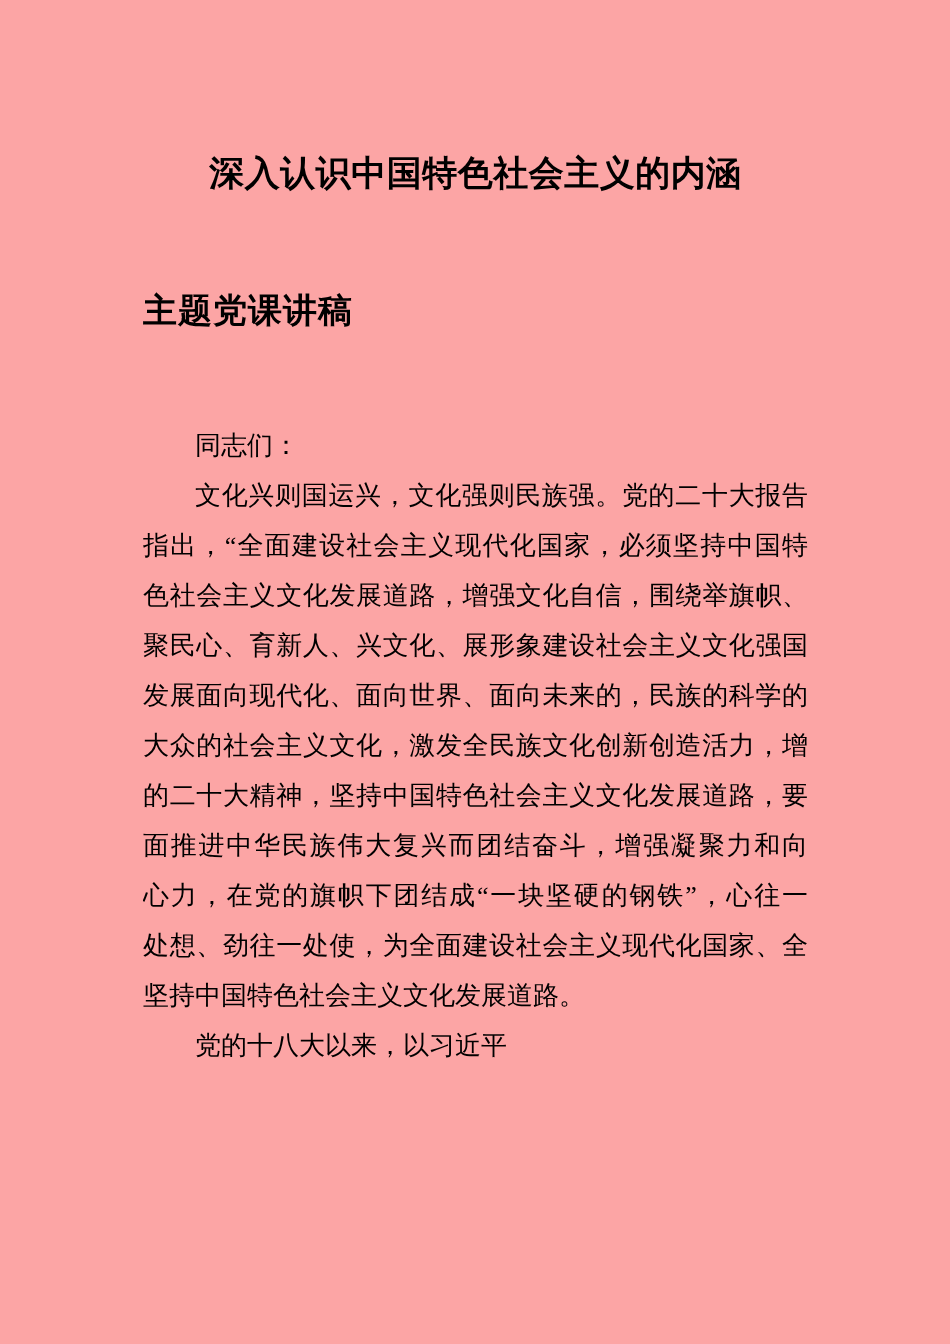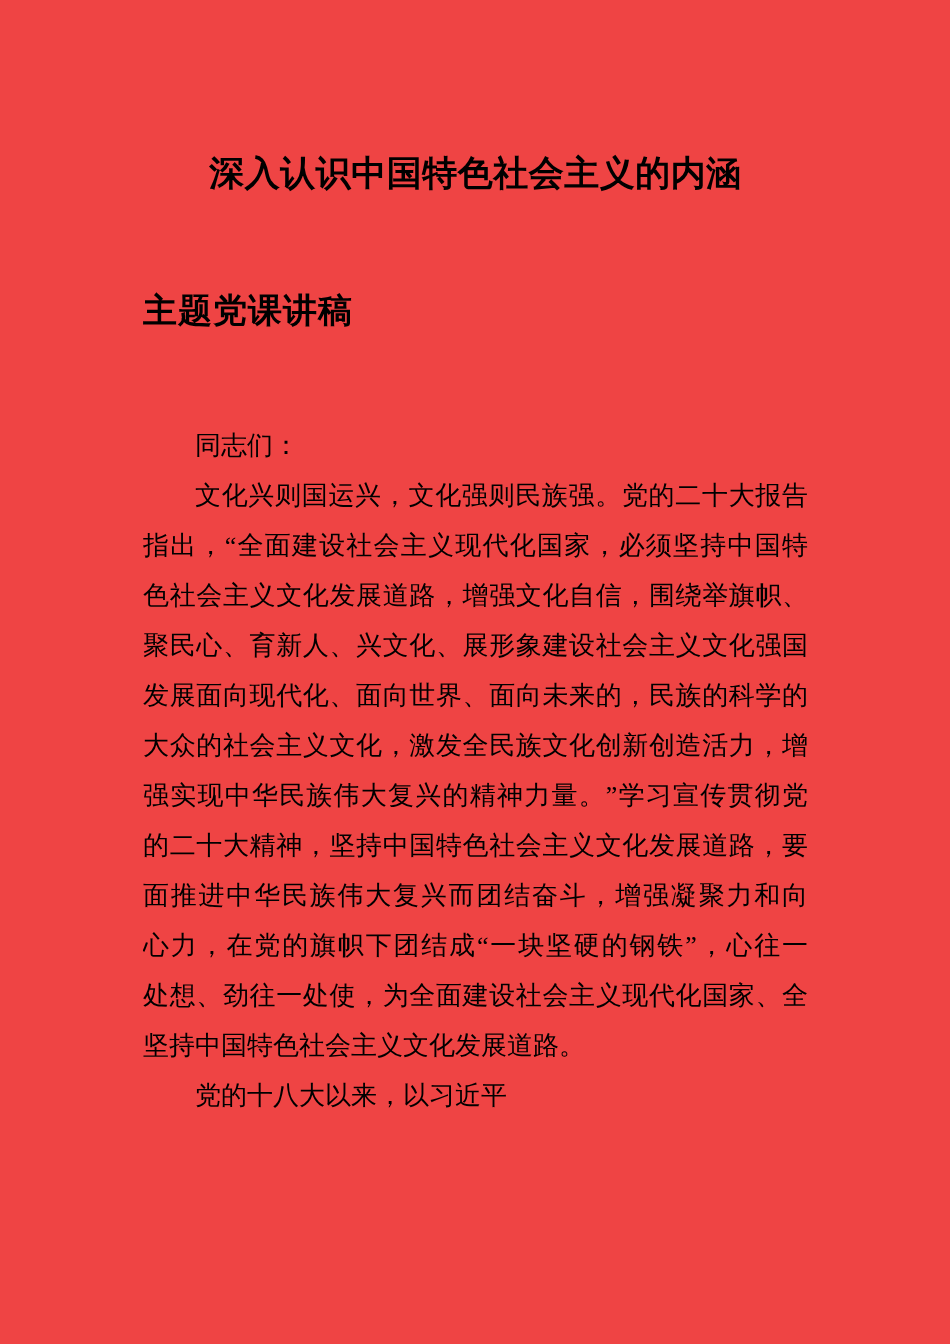--- a/index.html
+++ b/index.html
@@ -5,21 +5,21 @@
   html, body {
     margin: 0;
     padding: 0;
     background: #ffffff;
   }
   .page {
     position: relative;
     width: 950px;
     height: 1344px;
     margin: 0 auto;
-    background: #ef4444;
+    background: #fca5a5;
     box-sizing: border-box;
     padding: 152px 142px 0 143px;
     font-family: "Liberation Serif", "DejaVu Serif", serif;
     color: #000000;
     overflow: hidden;
   }
   .title {
     margin: 0;
     font-size: 35px;
     font-weight: 700;
@@ -64,21 +64,20 @@
   <h1 class="title">深入认识中国特色社会主义的内涵</h1>
   <h2 class="subtitle">主题党课讲稿</h2>
   <div class="doc-body">
     <div class="line indent plast">同志们：</div>
     <div class="line indent">文化兴则国运兴，文化强则民族强。党的二十大报告</div>
     <div class="line">指出，“全面建设社会主义现代化国家，必须坚持中国特</div>
     <div class="line">色社会主义文化发展道路，增强文化自信，围绕举旗帜、</div>
     <div class="line">聚民心、育新人、兴文化、展形象建设社会主义文化强国</div>
     <div class="line">发展面向现代化、面向世界、面向未来的，民族的科学的</div>
     <div class="line">大众的社会主义文化，激发全民族文化创新创造活力，增</div>
-    <div class="line">强实现中华民族伟大复兴的精神力量。”学习宣传贯彻党</div>
     <div class="line">的二十大精神，坚持中国特色社会主义文化发展道路，要</div>
     <div class="line">面推进中华民族伟大复兴而团结奋斗，增强凝聚力和向</div>
     <div class="line">心力，在党的旗帜下团结成“一块坚硬的钢铁”，心往一</div>
     <div class="line">处想、劲往一处使，为全面建设社会主义现代化国家、全</div>
     <div class="line plast">坚持中国特色社会主义文化发展道路。</div>
     <div class="line indent plast">党的十八大以来，以习近平</div>
   </div>
 </div>
 
 </body></html>

